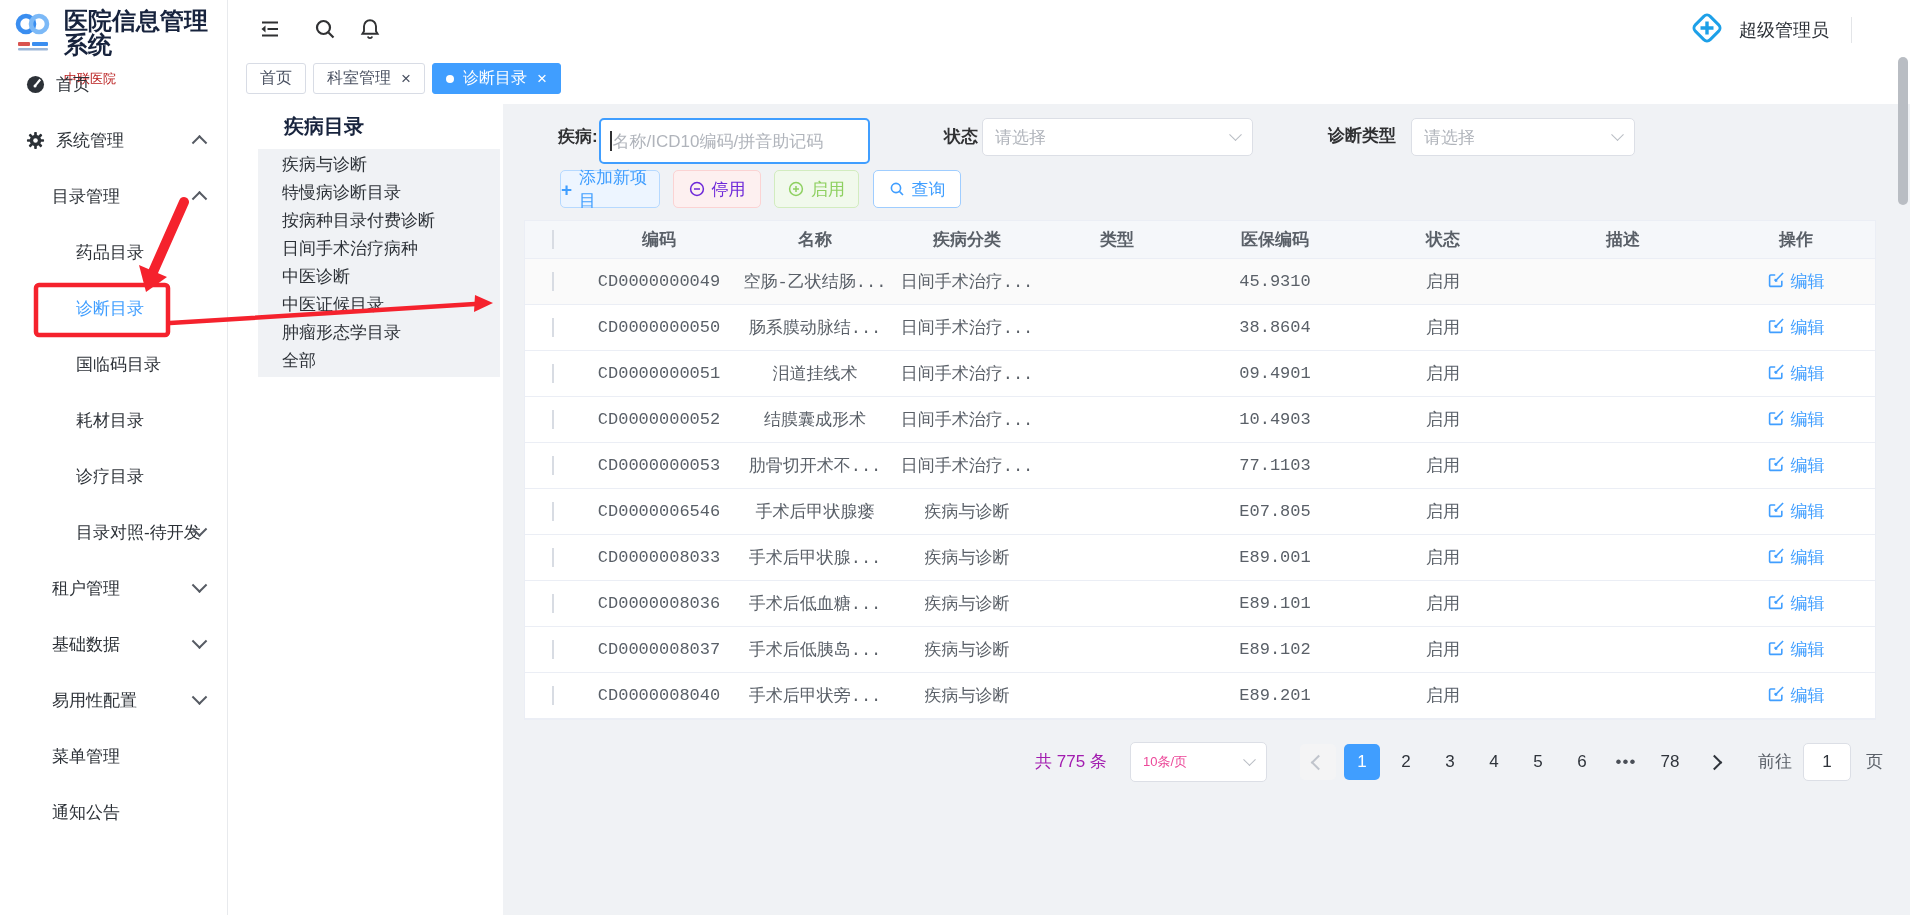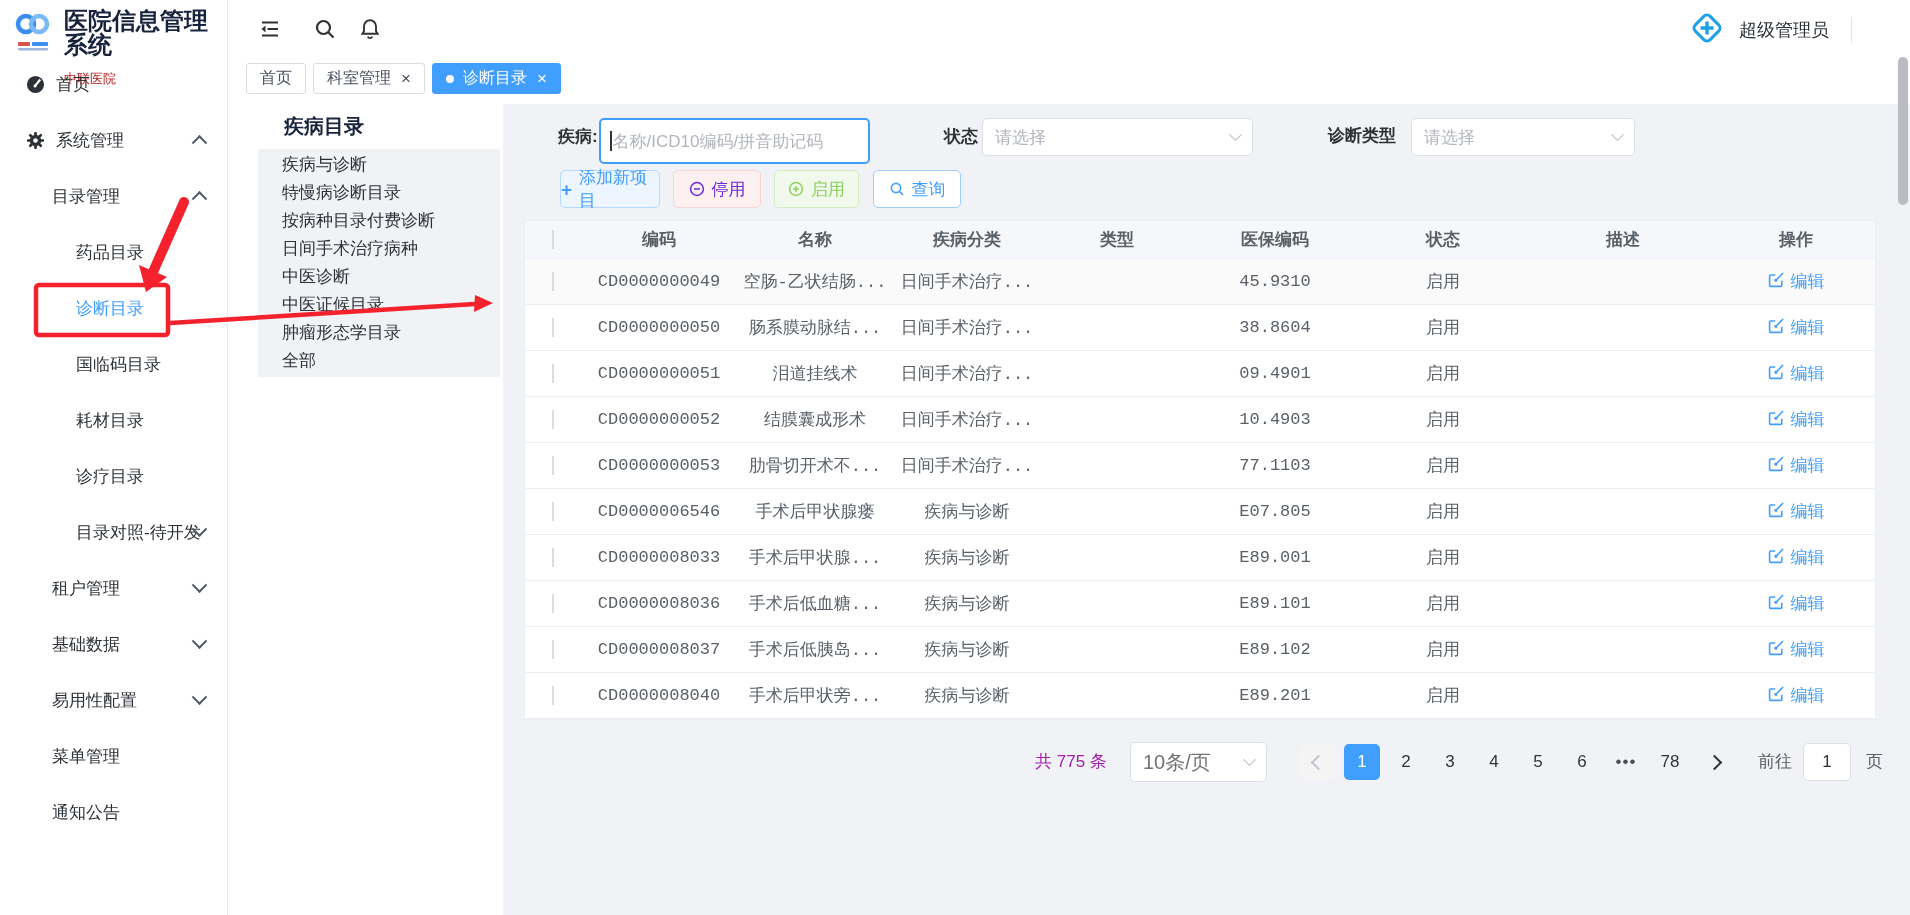--- a/index.html
+++ b/index.html
@@ -76,21 +76,21 @@
   .trow.head{height:37px;background:#f5f7fa;font-weight:bold;color:#5a6068;}
   .trow.hl{background:#fafafa;}
   .trow:last-child{border-bottom:1px solid #ebeef5;}
   .tcell{text-align:center;font-size:17px;color:#5a6068;overflow:hidden;white-space:nowrap;}
   .checkbox{width:16px;height:16px;border:1px solid #d8dce3;border-radius:3px;background:#fff;margin:0 auto;cursor:pointer;}
   .editlink{display:inline-flex;align-items:center;gap:6px;color:#409eff;cursor:pointer;font-size:17px;}
 
   
   .pg-total{position:absolute;left:808px;top:638px;height:40px;line-height:40px;font-size:17px;color:#a21caf;}
   .pg-size{position:absolute;left:903px;top:638px;width:137px;height:40px;border:1px solid #dcdfe6;border-radius:5px;background:#fff;box-sizing:border-box;display:flex;align-items:center;padding:0 12px;cursor:pointer;}
-  .pg-size .val{flex:1;font-size:20px;color:#737373;}
+  .pg-size .val{flex:1;font-size:13px;color:#ec4899;}
   .pager{position:absolute;left:1069px;top:640px;display:flex;align-items:center;}
   .pitem{min-width:36px;height:36px;margin:0 4px;border-radius:5px;display:inline-flex;align-items:center;justify-content:center;font-size:17px;color:#2f343b;cursor:pointer;background:transparent;}
   .pitem.active{background:#409eff;color:#fff;}
   .pitem.prevbox{background:#f4f4f5;}
   .pchev{display:inline-block;width:9px;height:9px;border-top:2px solid #2f343b;border-right:2px solid #2f343b;}
   .pchev.left{transform:rotate(-135deg);border-color:#c0c4cc;}
   .pchev.right{transform:rotate(45deg);}
   .pitem.ell{letter-spacing:1px;color:#4a4f57;}
   .pg-goto-label{position:absolute;left:1531px;top:638px;height:40px;line-height:40px;font-size:17px;color:#5a6068;}
   .pg-goto-input{position:absolute;left:1576px;top:639px;width:48px;height:38px;border:1px solid #dcdfe6;border-radius:5px;background:#fff;box-sizing:border-box;text-align:center;font-size:17px;color:#2f343b;font-family:inherit;}

